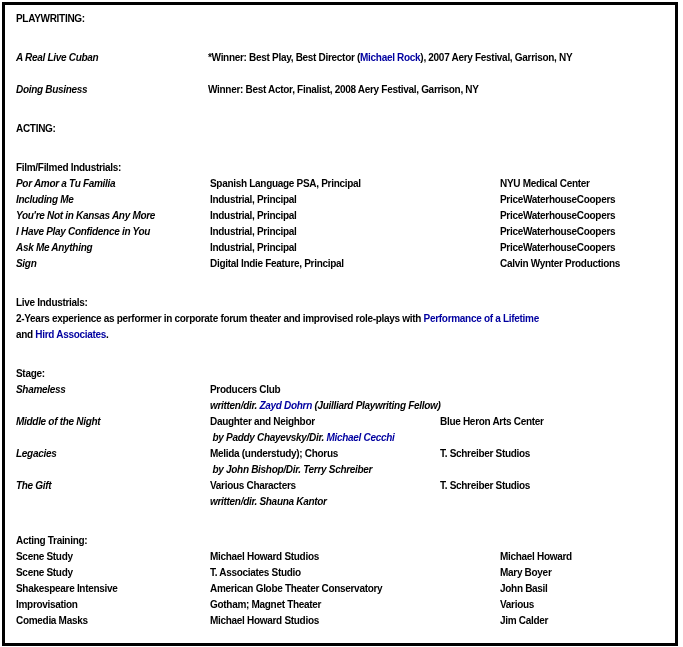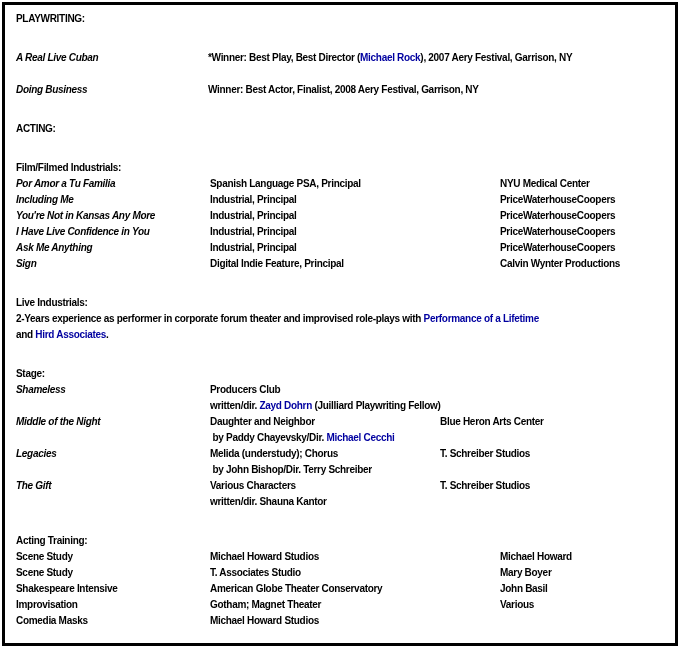--- a/index.html
+++ b/index.html
@@ -11,21 +11,21 @@
        font-size:10px;font-weight:bold;line-height:16px;letter-spacing:-0.3px;color:#000;}
   .line{height:16px;white-space:pre;}
   .line *{white-space:pre;}
   .heading{font-weight:bold;}
   .spacer{height:23px;}
   .row{display:grid;}
   .pw{grid-template-columns:192px 1fr;}
   .three{grid-template-columns:194px 290px 1fr;}
   .stage-row{grid-template-columns:194px 230px 1fr;}
   .stage-row.narrow{grid-template-columns:194px 213px 1fr;}
-  .credit{padding-left:194px;}
+  .credit{padding-left:194px;font-style:italic;}
   .it{font-style:italic;}
   .link{color:var(--link,#0000A0);text-decoration:none;cursor:pointer;}
 </style>
 </head>
 <body>
 
 <div class="frame">
   <div class="doc">
 
     <div class="line heading">PLAYWRITING:</div>
@@ -38,21 +38,21 @@
 
     <div class="spacer"></div>
     <div class="line heading">ACTING:</div>
 
     <div class="spacer"></div>
     <div class="line heading">Film/Filmed Industrials:</div>
     <div>
         <div class="line row three"><span class="c1 it">Por Amor a Tu Familia</span><span class="c2">Spanish Language PSA, Principal</span><span class="c3">NYU Medical Center</span></div>
         <div class="line row three"><span class="c1 it">Including Me</span><span class="c2">Industrial, Principal</span><span class="c3">PriceWaterhouseCoopers</span></div>
         <div class="line row three"><span class="c1 it">You're Not in Kansas Any More</span><span class="c2">Industrial, Principal</span><span class="c3">PriceWaterhouseCoopers</span></div>
-        <div class="line row three"><span class="c1 it">I Have Live Confidence in You</span><span class="c2">Industrial, Principal</span><span class="c3">PriceWaterhouseCoopers</span></div>
+        <div class="line row three"><span class="c1 it">I Have Play Confidence in You</span><span class="c2">Industrial, Principal</span><span class="c3">PriceWaterhouseCoopers</span></div>
         <div class="line row three"><span class="c1 it">Ask Me Anything</span><span class="c2">Industrial, Principal</span><span class="c3">PriceWaterhouseCoopers</span></div>
         <div class="line row three"><span class="c1 it">Sign</span><span class="c2">Digital Indie Feature, Principal</span><span class="c3">Calvin Wynter Productions</span></div>
       </div>
 
     <div class="spacer"></div>
     <div class="line heading">Live Industrials:</div>
     <div>
         <div class="line"><span>2-Years experience as performer in corporate forum theater and improvised role-plays with </span><span class="link">Performance of a Lifetime</span></div>
         <div class="line"><span>and </span><span class="link">Hird Associates</span><span>.</span></div>
       </div>
@@ -70,17 +70,17 @@
         <div class="line credit"><span>written/dir. Shauna Kantor</span></div>
       </div>
 
     <div class="spacer"></div>
     <div class="line heading">Acting Training:</div>
     <div>
         <div class="line row three"><span class="c1">Scene Study</span><span class="c2">Michael Howard Studios</span><span class="c3">Michael Howard</span></div>
         <div class="line row three"><span class="c1">Scene Study</span><span class="c2">T. Associates Studio</span><span class="c3">Mary Boyer</span></div>
         <div class="line row three"><span class="c1">Shakespeare Intensive</span><span class="c2">American Globe Theater Conservatory</span><span class="c3">John Basil</span></div>
         <div class="line row three"><span class="c1">Improvisation</span><span class="c2">Gotham; Magnet Theater</span><span class="c3">Various</span></div>
-        <div class="line row three"><span class="c1">Comedia Masks</span><span class="c2">Michael Howard Studios</span></div>
+        <div class="line row three"><span class="c1">Comedia Masks</span><span class="c2">Michael Howard Studios</span><span class="c3">Jim Calder</span></div>
       </div>
 
   </div>
 </div>
 
 </body></html>

